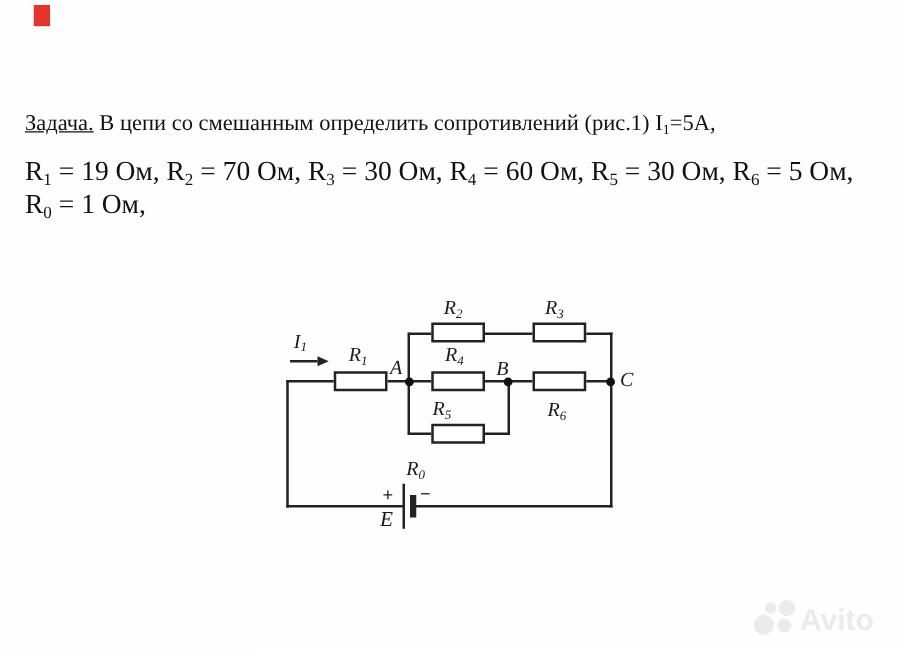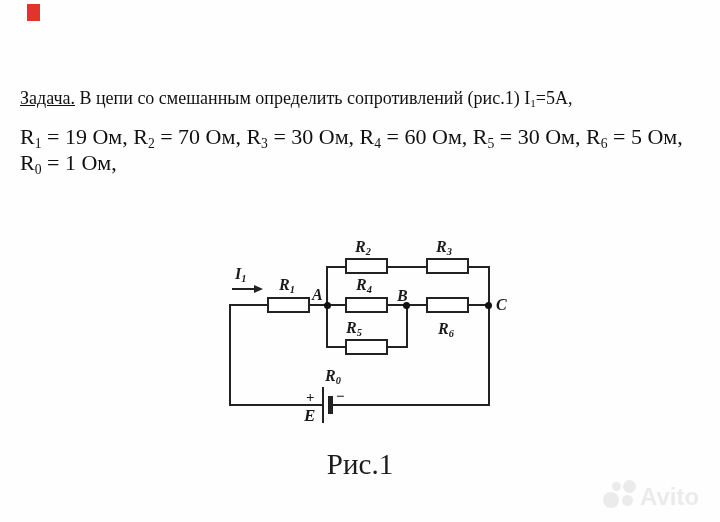--- a/index.html
+++ b/index.html
@@ -27,21 +27,21 @@
   
   .circuit { position:absolute; left:0; top:0; width:720px; height:522px; }
   .wire-h { position:absolute; height:2px; background:#222; }
   .wire-v { position:absolute; width:2px;  background:#222; }
   .rbox {
     position:absolute; width:43px; height:16px;
     border:2px solid #222; background:#fff;
   }
   .dot { position:absolute; width:7px; height:7px; border-radius:50%; background:#111; }
   .clabel {
-    position:absolute; font-style:italic; font-weight:bold;
+    position:absolute; font-style:italic; font-weight:normal;
     font-size:16px; color:#1a1a1a; white-space:nowrap;
   }
   .clabel sub { font-size:65%; }
   .sign { position:absolute; font-size:15px; font-weight:bold; color:#1a1a1a; font-style:normal; }
   .arrow-line { position:absolute; left:232px; top:288px; width:22px; height:2px; background:#222; }
   .arrow-head { position:absolute; left:254px; top:285px; width:0; height:0;
                 border-left:9px solid #222; border-top:4px solid transparent; border-bottom:4px solid transparent; }
   .plate-long  { position:absolute; left:322px; top:387px; width:2px; height:36px; background:#222; }
   .plate-short { position:absolute; left:328px; top:396px; width:5px; height:18px; background:#222; }
 
@@ -122,21 +122,20 @@
     <span class="clabel" style="left:312px; top:286px;">A</span>
     <span class="clabel" style="left:397px; top:287px;">B</span>
     <span class="clabel" style="left:496px; top:296px;">C</span>
 
     <span class="sign" style="left:306px; top:389px;">+</span>
     <span class="sign" style="left:336px; top:388px;">−</span>
     <span class="clabel" style="left:304px; top:406px; font-size:17px;">E</span>
 
   </div>
 
-  <div class="caption">Рис.1</div>
 
   <div class="watermark">
     <span class="wm-circle wm-c1"></span>
     <span class="wm-circle wm-c2"></span>
     <span class="wm-circle wm-c3"></span>
     <span class="wm-circle wm-c4"></span>
     <span class="wm-text">Avito</span>
   </div>
 
 </div>

